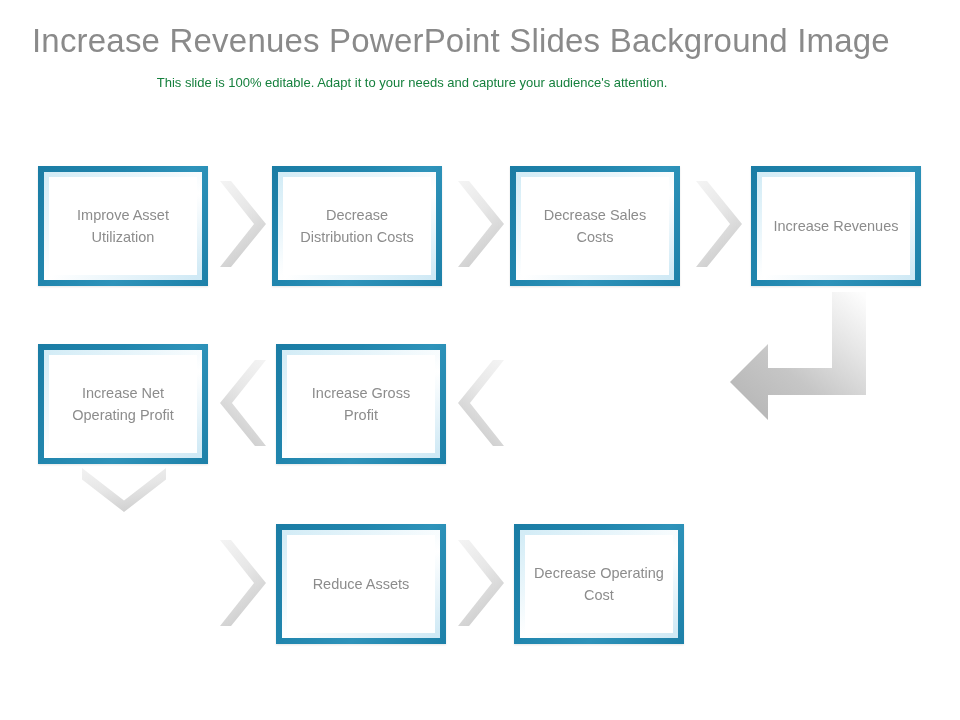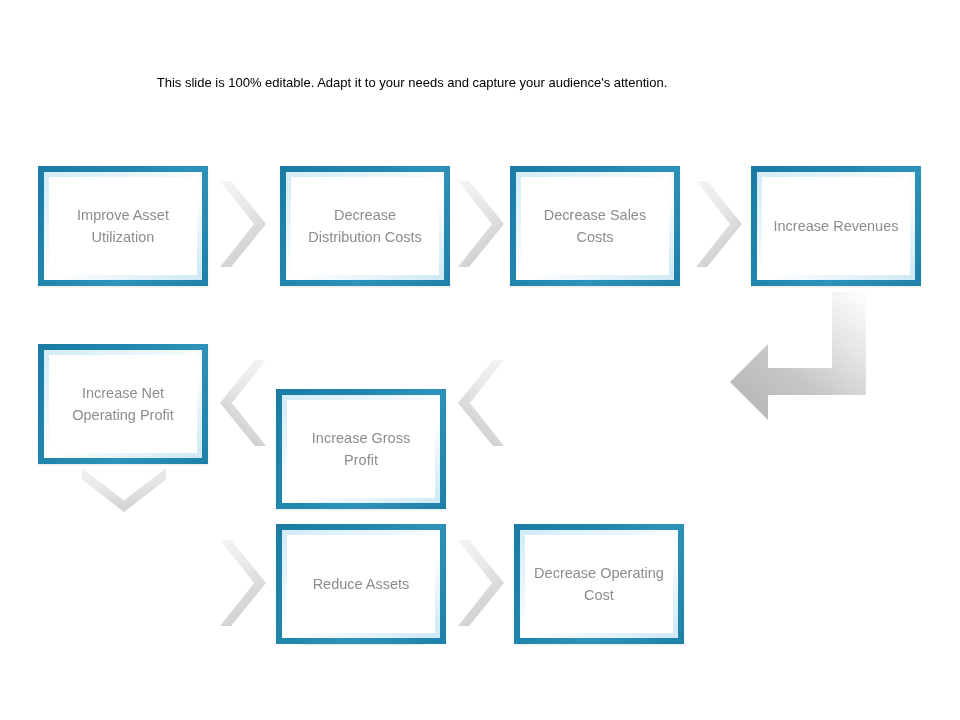--- a/index.html
+++ b/index.html
@@ -36,21 +36,21 @@
     white-space: nowrap;
   }
   .slide-subtitle {
     position: absolute;
     left: 0px;
     top: 74px;
     width: 824px;
     text-align: center;
     font-size: 13px;
     line-height: 18px;
-    color: #000000;
+    color: #15803d;
     font-weight: 400;
   }
 
   
   .node {
     position: absolute;
     width: 170px;
     height: 120px;
     background: #1b7ea7;
     box-sizing: border-box;
@@ -117,31 +117,32 @@
   .elbow-arrow svg { display: block; }
 
   
   .lbl-2 { max-width: 150px; }
 </style>
 </head>
 <body>
 
 <div id="slide">
 
+  <div class="slide-title">Increase Revenues PowerPoint Slides Background Image</div>
   <div class="slide-subtitle">This slide is 100% editable. Adapt it to your needs and capture your audience's attention.</div>
 
   <div class="node" style="left:38px; top:166px;">
     <div class="node-inner">
       <div class="node-label">Improve Asset Utilization</div>
     </div>
   </div>
 
   <div class="chev right" style="left:220px; top:181px;"></div>
 
-  <div class="node" style="left:280px; top:166px;">
+  <div class="node" style="left:272px; top:166px;">
     <div class="node-inner">
       <div class="node-label">Decrease Distribution Costs</div>
     </div>
   </div>
 
   <div class="chev right" style="left:458px; top:181px;"></div>
 
   <div class="node" style="left:510px; top:166px;">
     <div class="node-inner">
       <div class="node-label">Decrease Sales Costs</div>
@@ -172,35 +173,35 @@
   </div>
 
   <div class="node" style="left:38px; top:344px;">
     <div class="node-inner">
       <div class="node-label lbl-2">Increase Net Operating Profit</div>
     </div>
   </div>
 
   <div class="chev left" style="left:220px; top:360px;"></div>
 
-  <div class="node" style="left:276px; top:344px;margin-top:45px;">
+  <div class="node" style="left:276px; top:344px;">
     <div class="node-inner">
       <div class="node-label">Increase Gross Profit</div>
     </div>
   </div>
 
   <div class="chev left" style="left:458px; top:360px;"></div>
 
 
   <div class="chev down" style="left:82px; top:468px;"></div>
 
 
   <div class="chev right" style="left:220px; top:540px;"></div>
 
-  <div class="node" style="left:276px; top:524px;border-radius:26px;">
+  <div class="node" style="left:276px; top:524px;">
     <div class="node-inner">
       <div class="node-label">Reduce Assets</div>
     </div>
   </div>
 
   <div class="chev right" style="left:458px; top:540px;"></div>
 
   <div class="node" style="left:514px; top:524px;">
     <div class="node-inner">
       <div class="node-label">Decrease Operating Cost</div>

